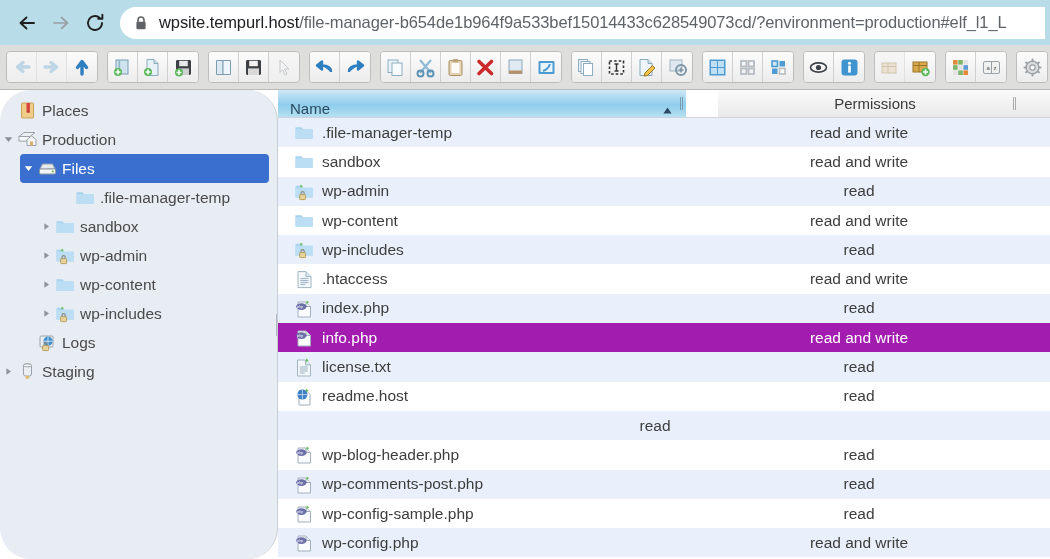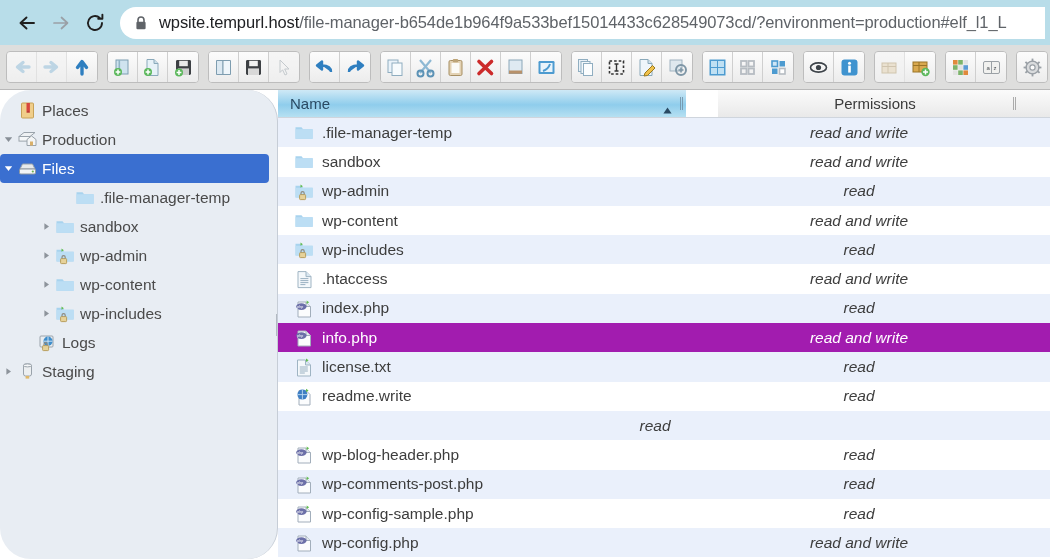--- a/index.html
+++ b/index.html
@@ -147,20 +147,21 @@
     position: relative;
     display: flex;
     align-items: center;
     height: 100%;
   }
   .th-name {
     width: 408px; flex: 0 0 408px;
     background: linear-gradient(#cfe9f6, #8fcdec 55%, #b6e0f2);
     color: #2a4a63;
     padding-left: 12px;
+    align-items: flex-end;
   }
   .th-perm {
     flex: 1 1 auto;
     background: linear-gradient(#fbfbfb, #e9e9e9);
     justify-content: center;
     color: #3a3a3a;
     padding-right: 18px;
     margin-left: 32px;
   }
   .sort-arrow {
@@ -191,21 +192,20 @@
     padding-left: 14px;
     white-space: nowrap;
     overflow: hidden;
   }
   .f-ico { width: 24px; flex:0 0 24px; display:flex; align-items:center; justify-content:center; margin-right: 6px;}
   .cell-perm {
     flex: 1 1 auto;
     text-align: center;
     padding-right: 18px;
     white-space: nowrap;
-    font-style: italic;
   }
 </style>
 </head>
 <body>
 
 <div class="browser-bar">
   <div class="nav-btn">
     <svg width="22" height="22" viewBox="0 0 22 22">
         <path d="M18 11H5M10.5 5.5L4.5 11l6 5.5" fill="none" stroke="#1f1f1f" stroke-width="1.9" stroke-linecap="round" stroke-linejoin="round"></path>
       </svg>
@@ -518,21 +518,21 @@
         <svg width="21" height="19" viewBox="0 0 21 19">
           <path d="M2 6.5l5-4h11l-5 4z" fill="#eef1f3" stroke="#9aa3ab"></path>
           <rect x="2" y="6.5" width="11" height="4.6" fill="#f5f7f8" stroke="#9aa3ab"></rect>
           <path d="M10 9.5l4.5-3.6L19 9.5v6h-9z" fill="#f3f5f6" stroke="#9aa3ab"></path>
           <rect x="13" y="11.5" width="3" height="4" fill="#d9b06a"></rect>
         </svg>
       </span>
       <span class="t-label">Production</span>
     </div>
 
-    <div class="tree-row sel" style="">
+    <div class="tree-row sel" style="margin-left:20px">
       <span class="arrow">
         <svg width="9" height="9" viewBox="0 0 9 9">
             <path d="M0.8 2.2h7.4L4.5 7z" fill="#ffffff"></path>
           </svg>
       </span>
       <span class="t-ico">
         <svg width="21" height="17" viewBox="0 0 21 17">
           <path d="M3 9l2.5-5h10L18 9z" fill="#e7eaec" stroke="#9aa3ab"></path>
           <rect x="2.5" y="9" width="16" height="5" rx="1.2" fill="#f3f5f6" stroke="#8e979f"></rect>
           <circle cx="15.8" cy="11.5" r="1.1" fill="#6ab04c"></circle>
@@ -818,21 +818,21 @@
     <div class="row odd">
       <div class="cell-name">
         <span class="f-ico">
             <svg width="21" height="19" viewBox="0 0 21 19">
               <path d="M5 3.5h7l4 4V18H5z" fill="#fbfcfd" stroke="#a2aebb"></path>
               <circle cx="8.4" cy="7.6" r="5" fill="#3f7fc4"></circle>
               <path d="M3.4 7.6h10M8.4 2.6v10" stroke="#bcd9f0" stroke-width="0.9"></path>
               <path d="M12 1.8l2.6 1.7L12 5.2z" fill="#62bd4f"></path>
             </svg>
           </span>
-        <span>readme.write</span>
+        <span>readme.host</span>
       </div>
       <div class="cell-perm">read</div>
     </div>
 
     <div class="row even">
       <div class="cell-perm">read</div>
     </div>
 
     <div class="row odd">
       <div class="cell-name">

